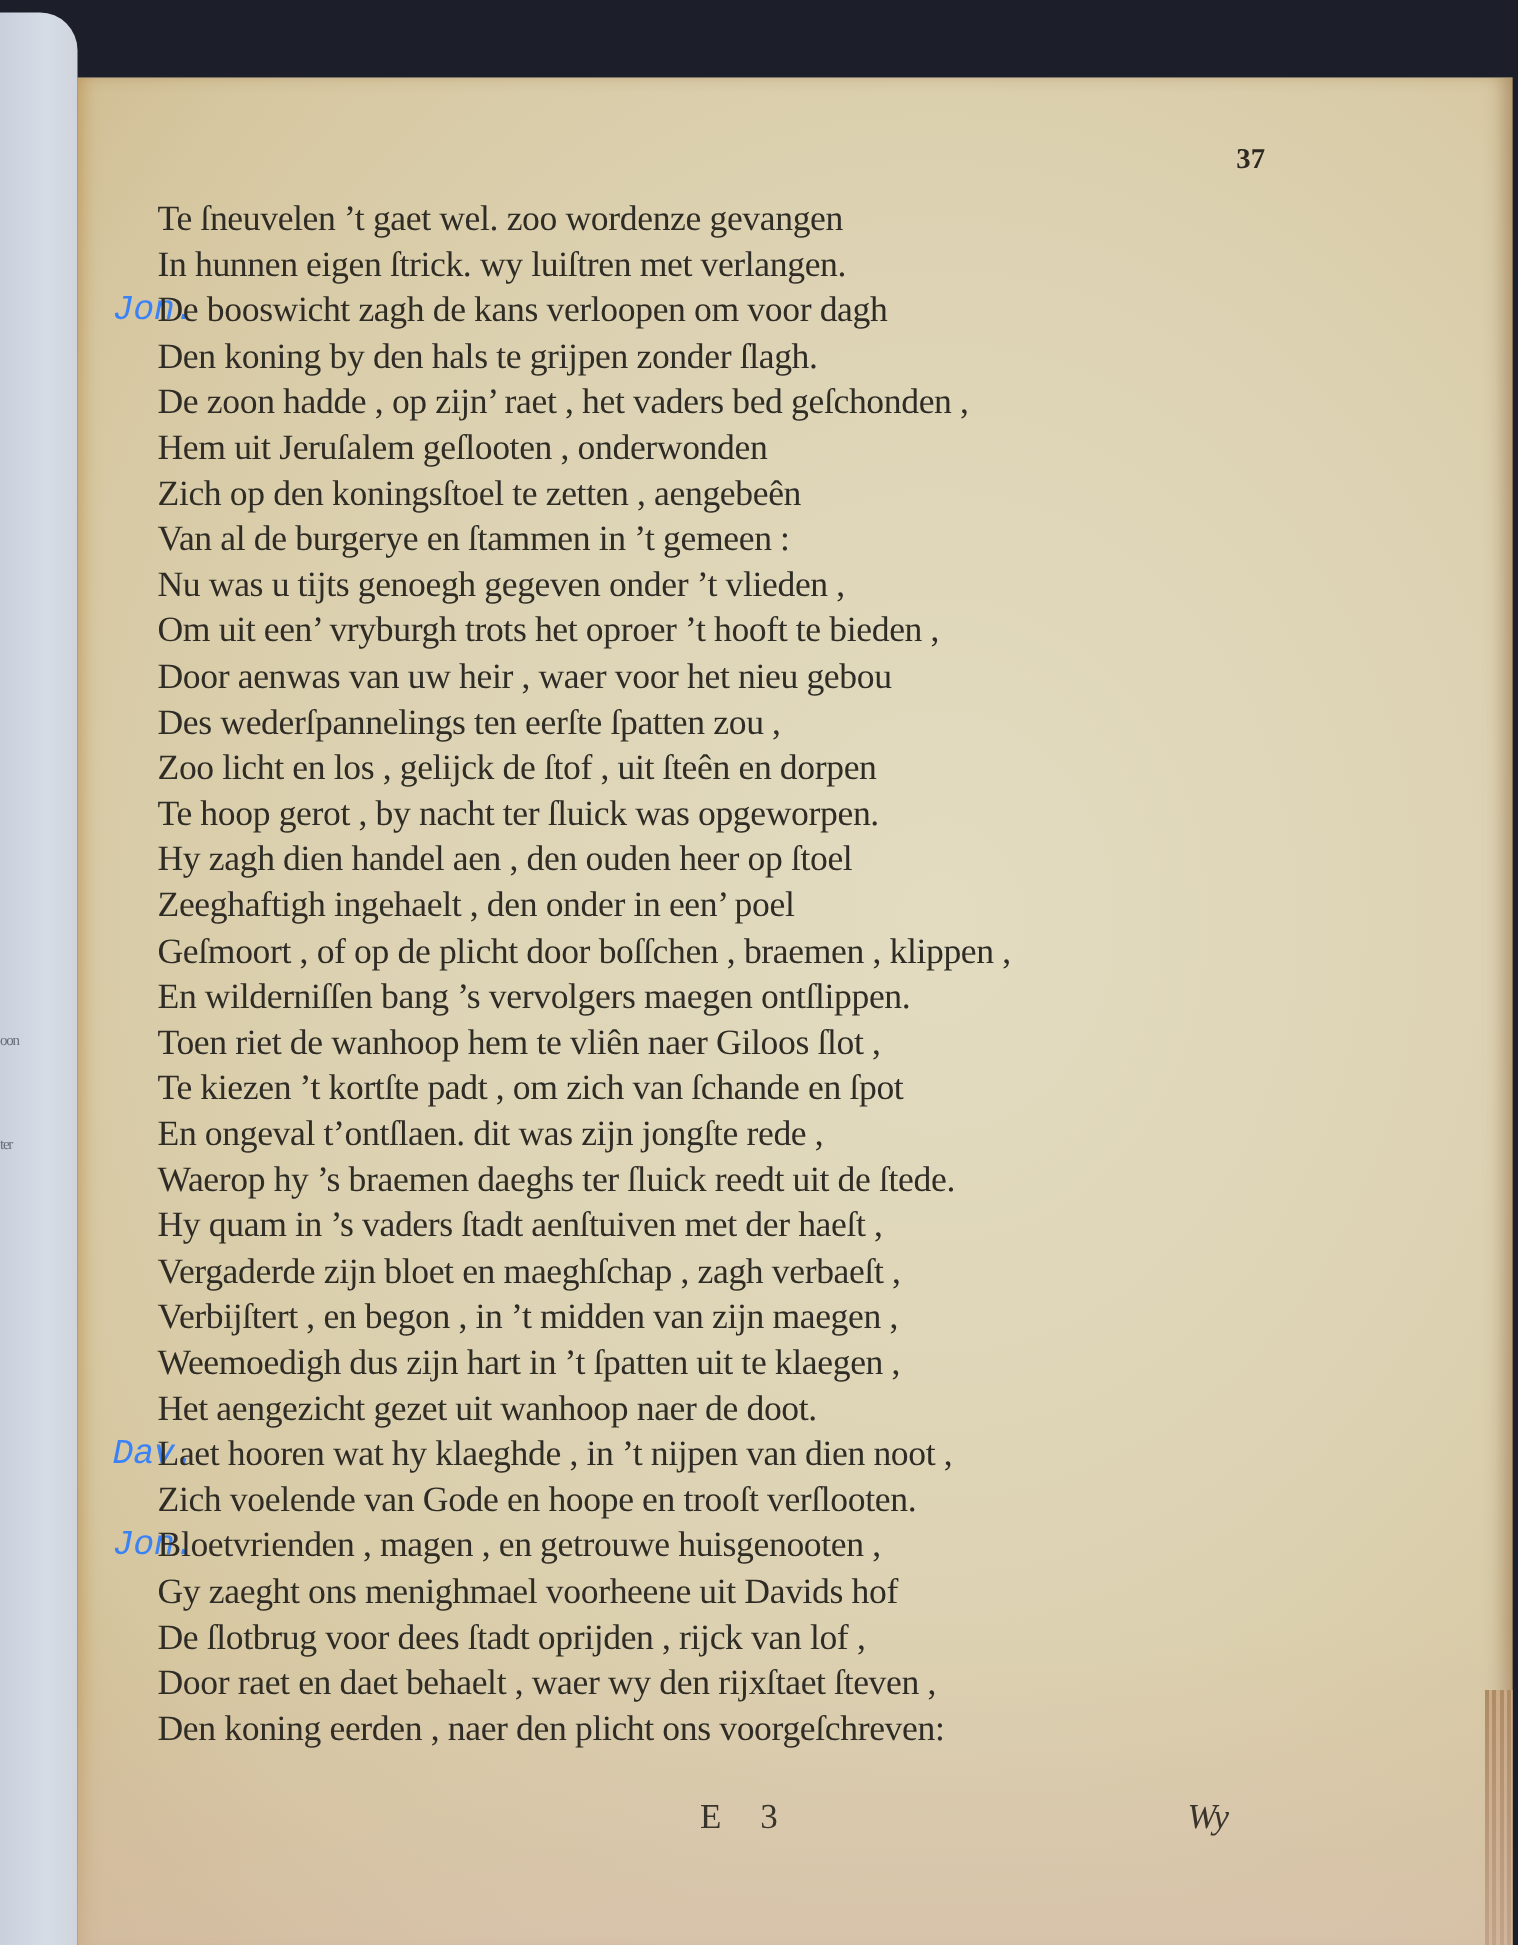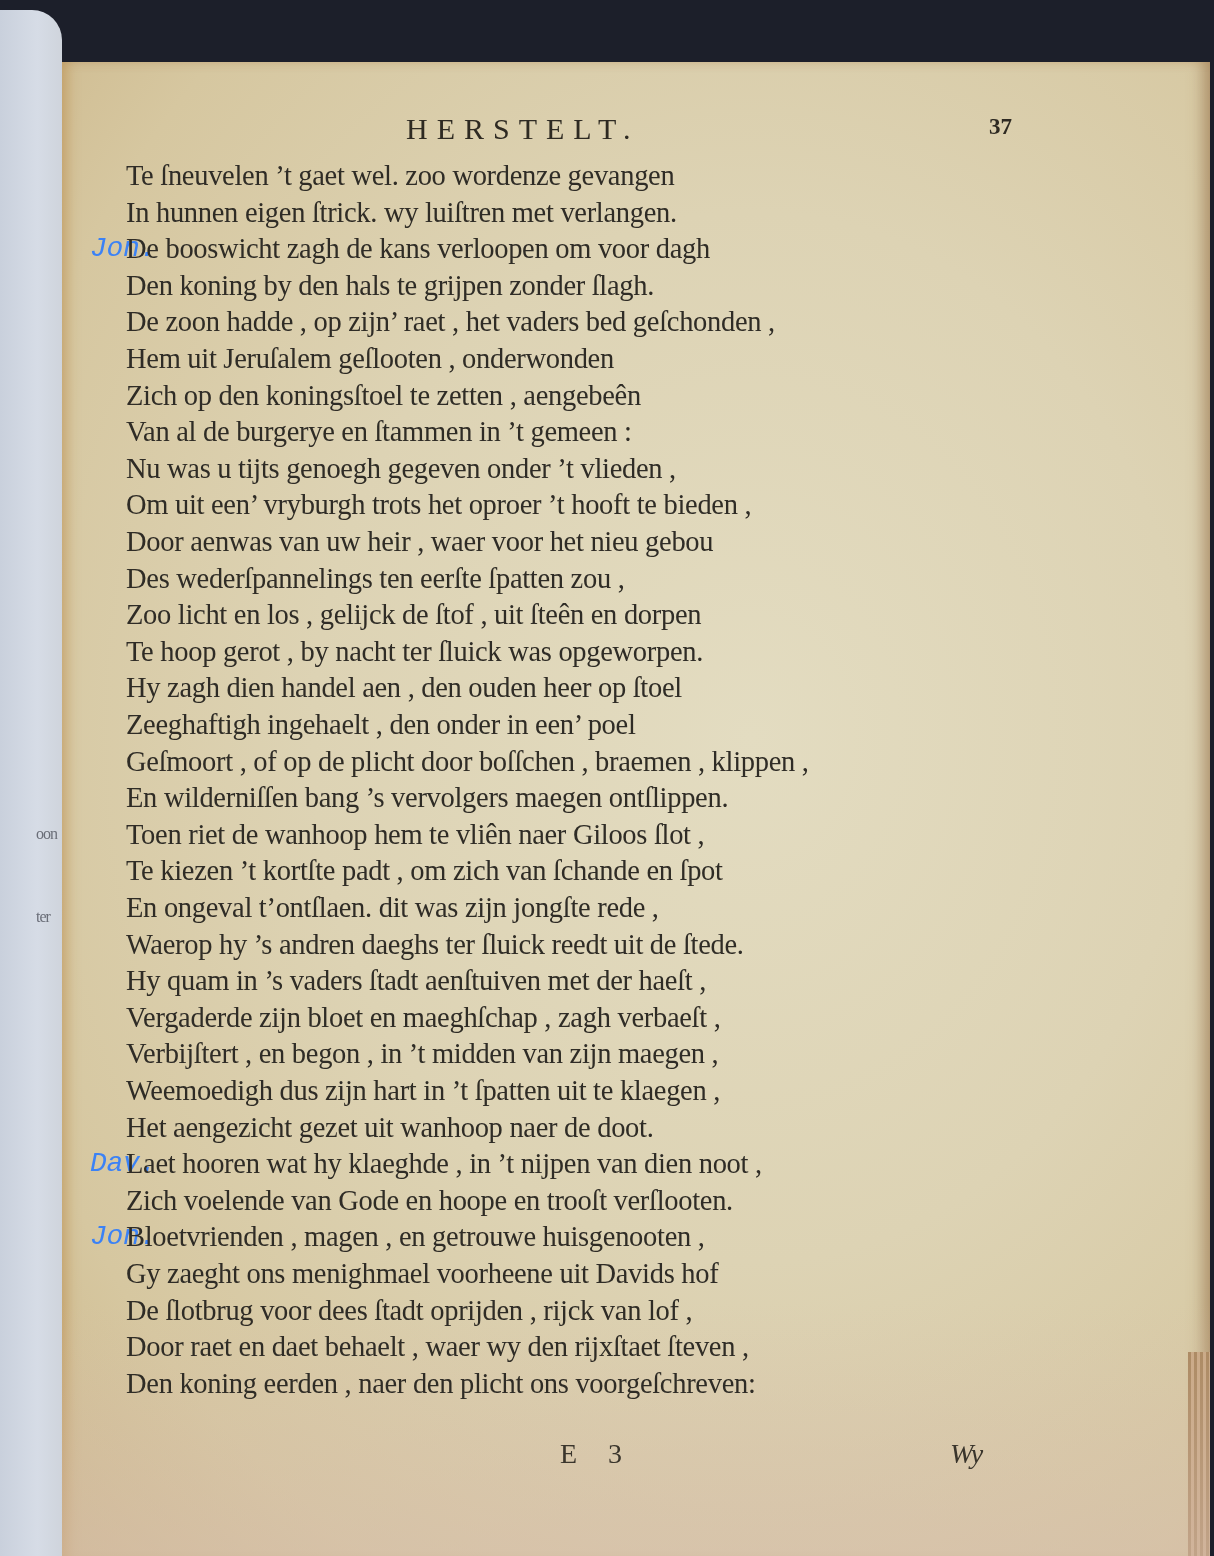--- a/index.html
+++ b/index.html
@@ -7,22 +7,22 @@
       width: 1214px; height: 1556px; overflow: hidden; position: relative;
       background: #1c1f2a;
       font-family: "Liberation Serif", serif;
     }
     .prev-page {
       position: absolute; left: 0; top: 10px; width: 62px; height: 1560px;
       background: linear-gradient(90deg, #c9d0dc 0%, #d6dce6 60%, #cfd4dc 100%);
       border-top-right-radius: 30px;
     }
     .prev-frag {
-      position: absolute; left: 0; font-size: 16px; color: #6a6e78;
-      font-family: "Liberation Serif", serif; letter-spacing: -1px; padding-left: 36px;
+      position: absolute; left: 0; font-size: 12px; color: #6a6e78;
+      font-family: "Liberation Serif", serif; letter-spacing: -1px;
     }
     .page {
       position: absolute; left: 62px; top: 62px; width: 1148px; height: 1500px;
       background:
         radial-gradient(ellipse at 60% 45%, #e3dcc1 0%, #ddd3b4 45%, #d6c7a0 80%, #cdb88c 100%);
       box-shadow: inset 10px 0 14px -6px rgba(180,130,60,0.55), inset -14px 0 16px -8px rgba(140,100,60,0.6);
     }
     .page::after {
       content: ""; position: absolute; left: 0; right: 0; bottom: 0; height: 260px;
       background: linear-gradient(180deg, rgba(210,190,170,0) 0%, rgba(215,190,175,0.55) 100%);
@@ -62,21 +62,20 @@
 <div class="prev-page">
   <div class="prev-frag" style="top:815px">oon</div>
   <div class="prev-frag" style="top:898px">ter</div>
 </div>
 
 <div class="page">
   <div class="edge-right"></div>
 </div>
 
 <div class="header">
-  <span class="running-title">HERSTELT.</span>
   <span class="page-number">37</span>
 </div>
 
 <div class="lines" id="lines">
     <div class="line" style="top: 0px;">
       <span class="speaker"></span>
       <span class="verse">Te ſneuvelen  ’t gaet wel.  zoo  wordenze gevangen</span>
     </div>
     <div class="line" style="top: 36.6px;">
       <span class="speaker"></span>
@@ -153,21 +152,21 @@
     <div class="line" style="top: 695.4px;">
       <span class="speaker"></span>
       <span class="verse">Te kiezen ’t kortſte padt ,  om zich van ſchande en ſpot</span>
     </div>
     <div class="line" style="top: 732px;">
       <span class="speaker"></span>
       <span class="verse">En ongeval t’ontſlaen.  dit was zijn jongſte rede ,</span>
     </div>
     <div class="line" style="top: 768.6px;">
       <span class="speaker"></span>
-      <span class="verse">Waerop hy ’s andren daeghs ter ſluick reedt uit de ſtede.</span>
+      <span class="verse">Waerop hy ’s braemen daeghs ter ſluick reedt uit de ſtede.</span>
     </div>
     <div class="line" style="top: 805.2px;">
       <span class="speaker"></span>
       <span class="verse">Hy quam in ’s vaders ſtadt aenſtuiven met der haeſt ,</span>
     </div>
     <div class="line" style="top: 841.8px;">
       <span class="speaker"></span>
       <span class="verse">Vergaderde zijn bloet en maeghſchap ,  zagh  verbaeſt ,</span>
     </div>
     <div class="line" style="top: 878.4px;">

